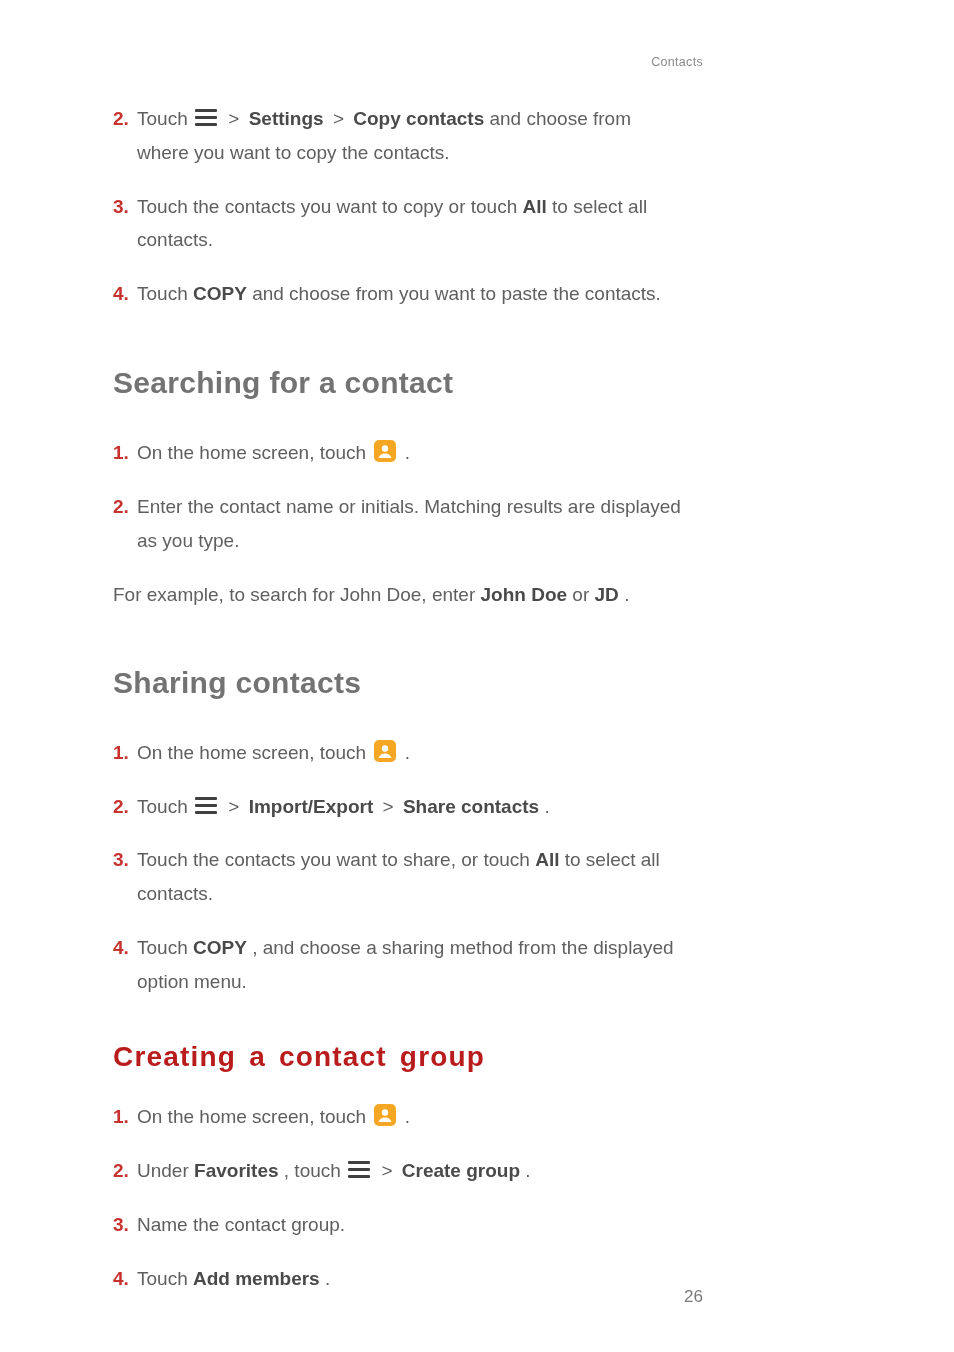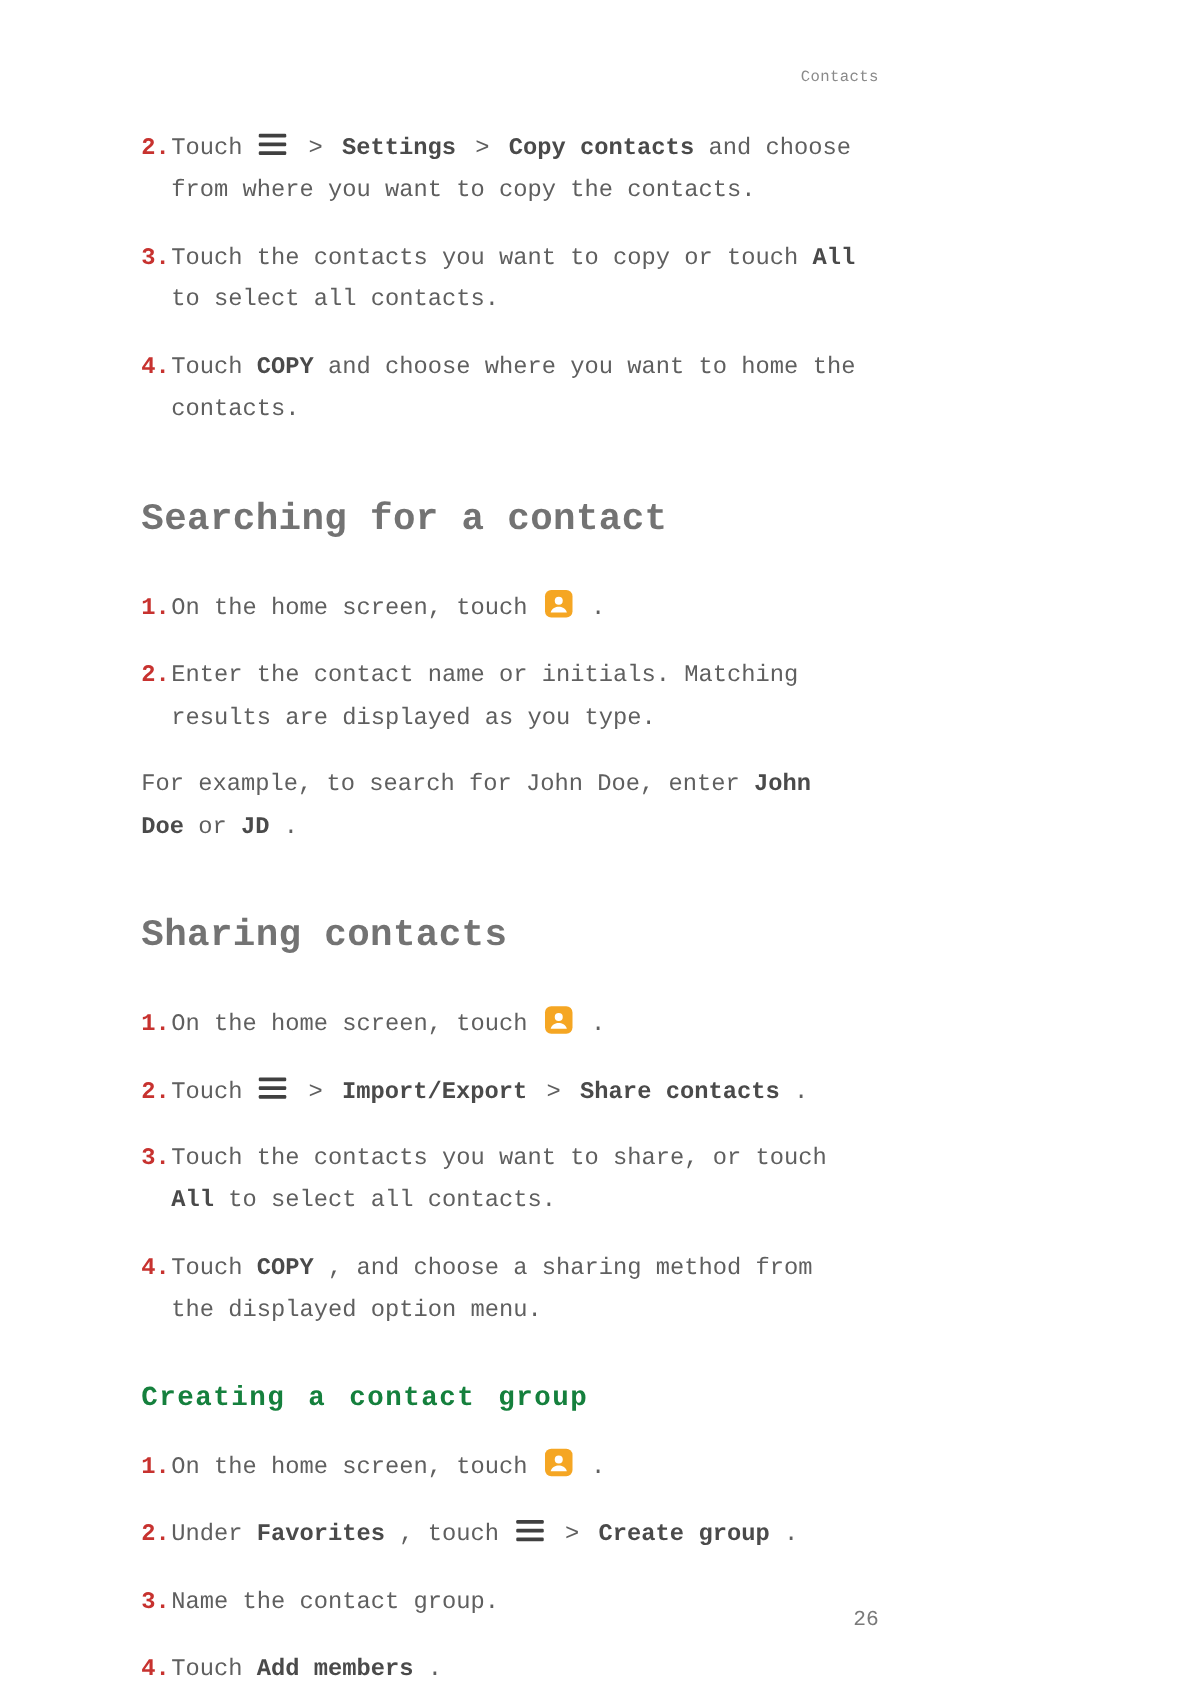--- a/index.html
+++ b/index.html
@@ -10,21 +10,20 @@
   }
   .page {
     width: 808px;
     height: 1352px;
     position: relative;
     padding: 56px 120px 40px 113px;
     box-sizing: border-box;
     color: #5f5f5f;
     font-size: 19px;
     line-height: 1.7;
-    font-family: Liberation Mono, monospace;
   }
   .header-label {
     position: absolute;
     top: 52px;
     right: 105px;
     font-size: 12.5px;
     color: #8a8a8a;
     letter-spacing: 0.3px;
   }
   .page-number {
@@ -38,22 +37,22 @@
     margin-top: 46px;
   }
   h2.section {
     color: #737373;
     font-size: 30px;
     font-weight: 700;
     margin: 46px 0 28px 0;
     letter-spacing: 0.3px;
   }
   h3.subsection {
-    color: #15803d;
-    font-size: 22px;
+    color: #b91c1c;
+    font-size: 28px;
     font-weight: 700;
     margin: 34px 0 20px 0;
     letter-spacing: 1.2px;
     word-spacing: 4px;
   }
   .step {
     display: flex;
     align-items: baseline;
     margin: 0 0 20px 0;
     line-height: 1.78;
@@ -137,21 +136,21 @@
         <strong class="k">All</strong>
         <span> to select all contacts.</span>
       </div>
     </div>
 
     <div class="step">
       <div class="num">4.</div>
       <div class="body">
         <span>Touch </span>
         <strong class="k">COPY</strong>
-        <span> and choose where you want to home the contacts.</span>
+        <span> and choose from you want to paste the contacts.</span>
       </div>
     </div>
 
     <h2 class="section">Searching for a contact</h2>
 
     <div class="step">
       <div class="num">1.</div>
       <div class="body">
         <span>On the home screen, touch </span>
         <span class="icon-contacts">

